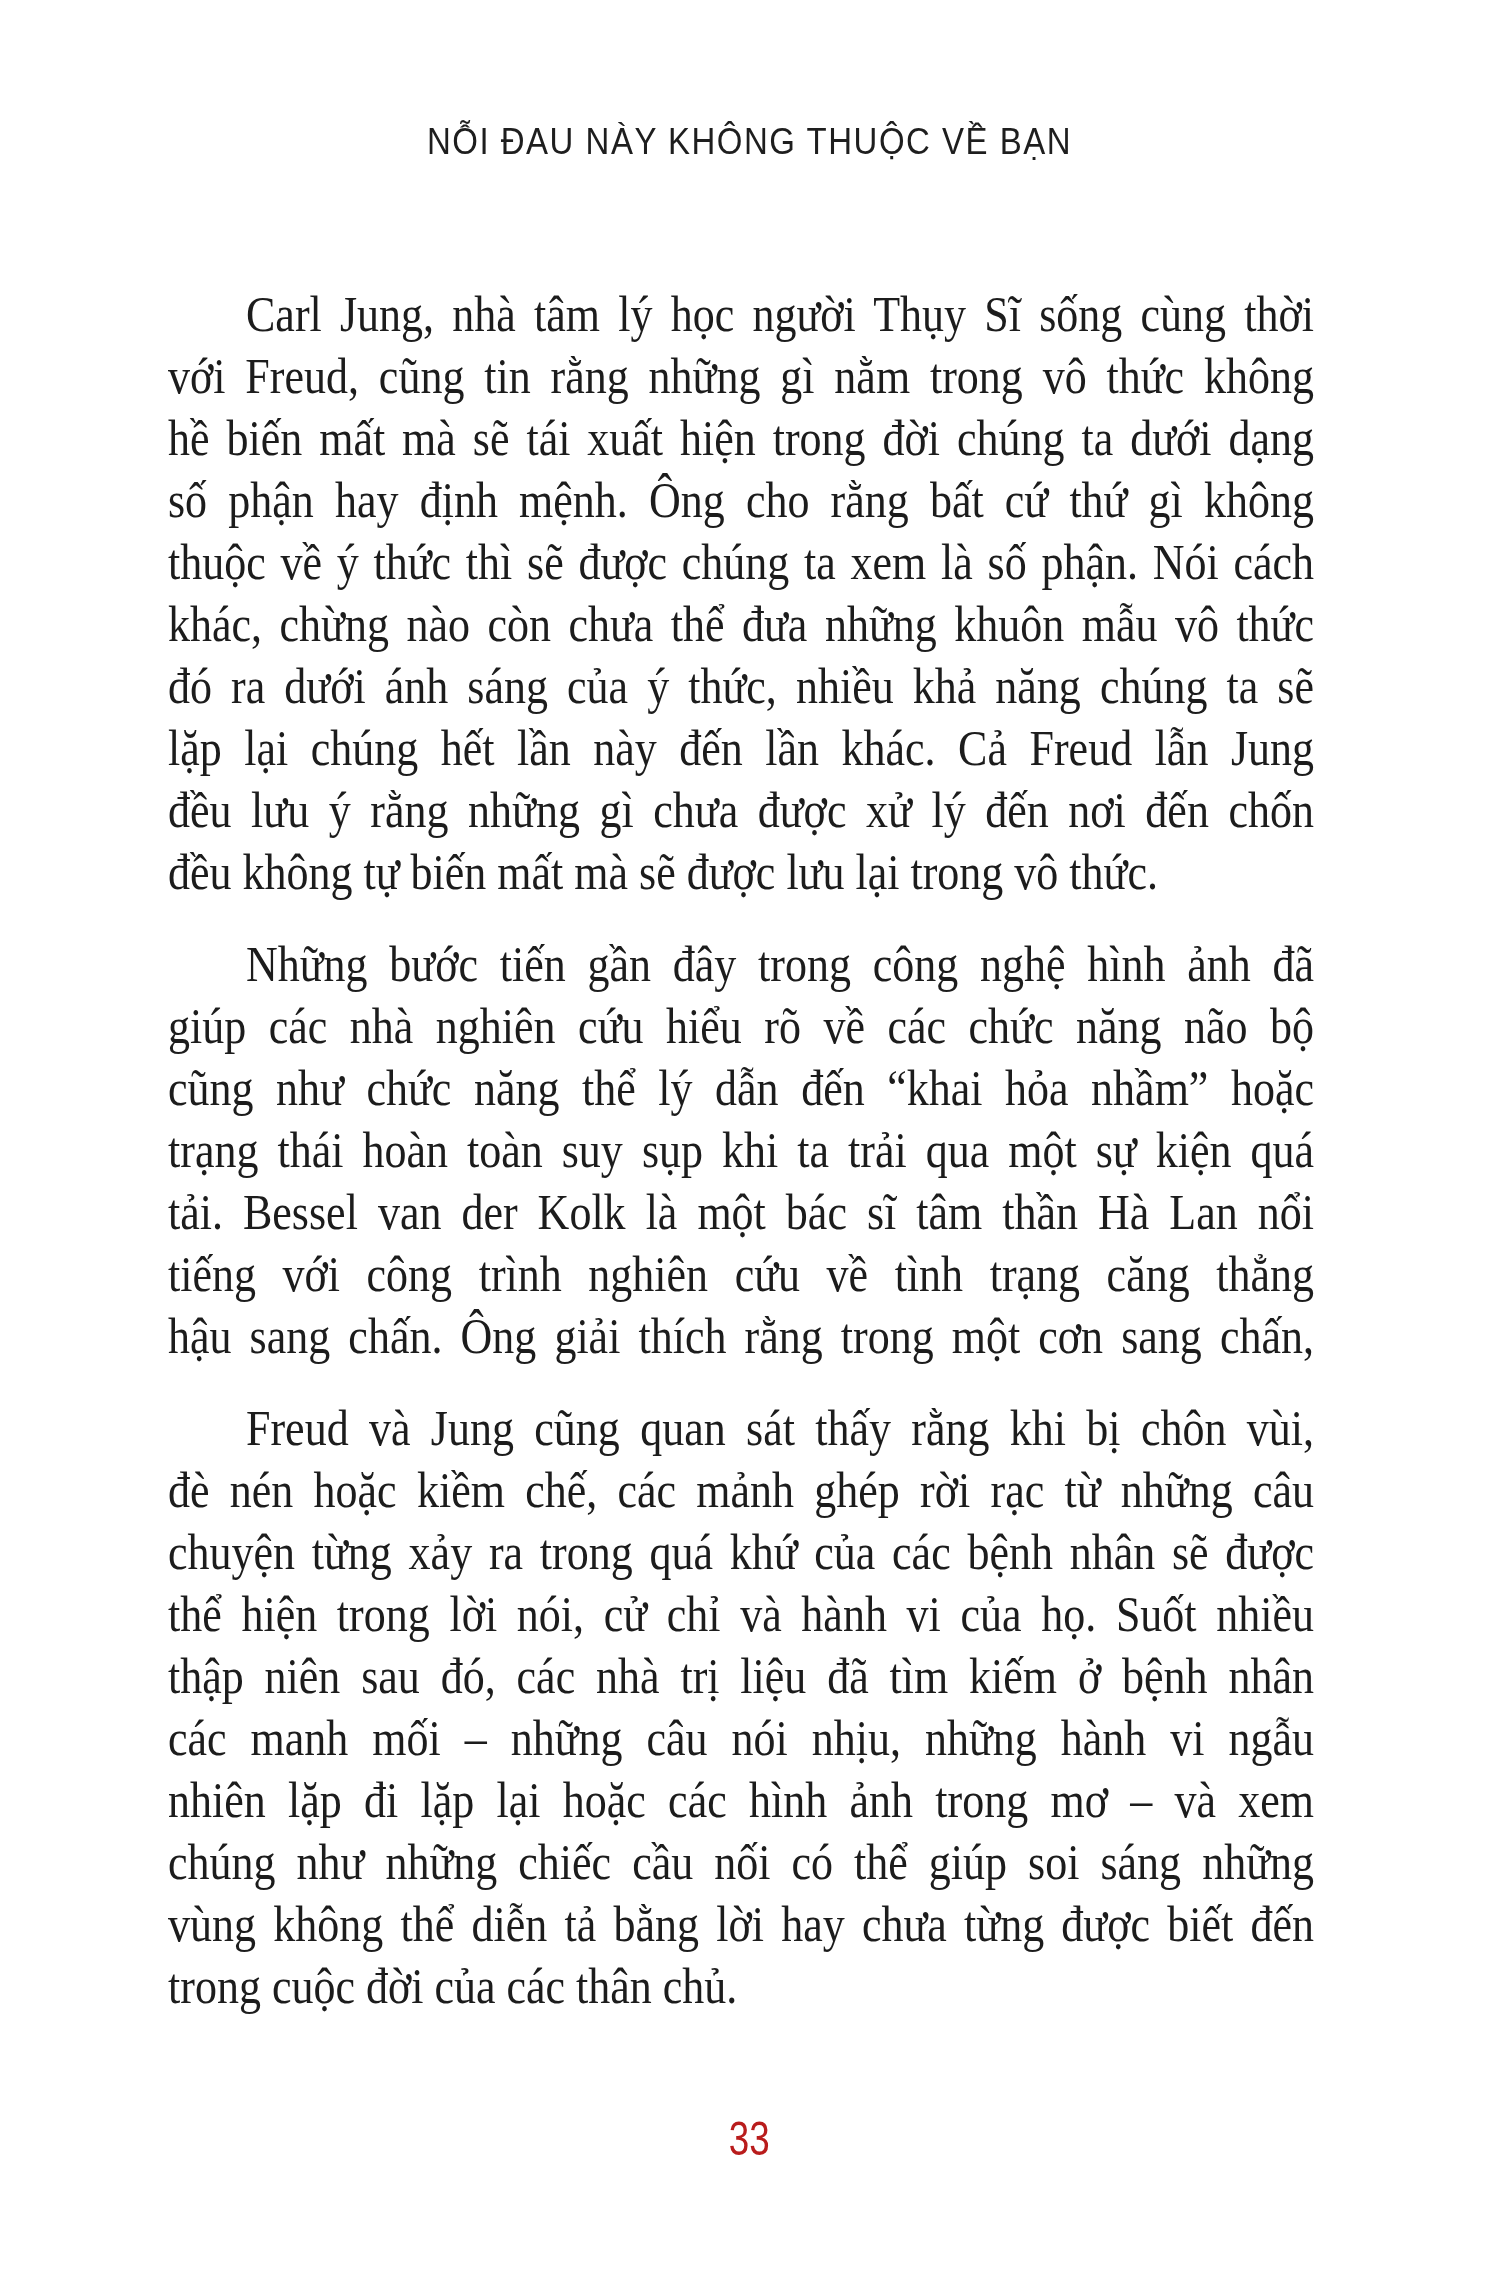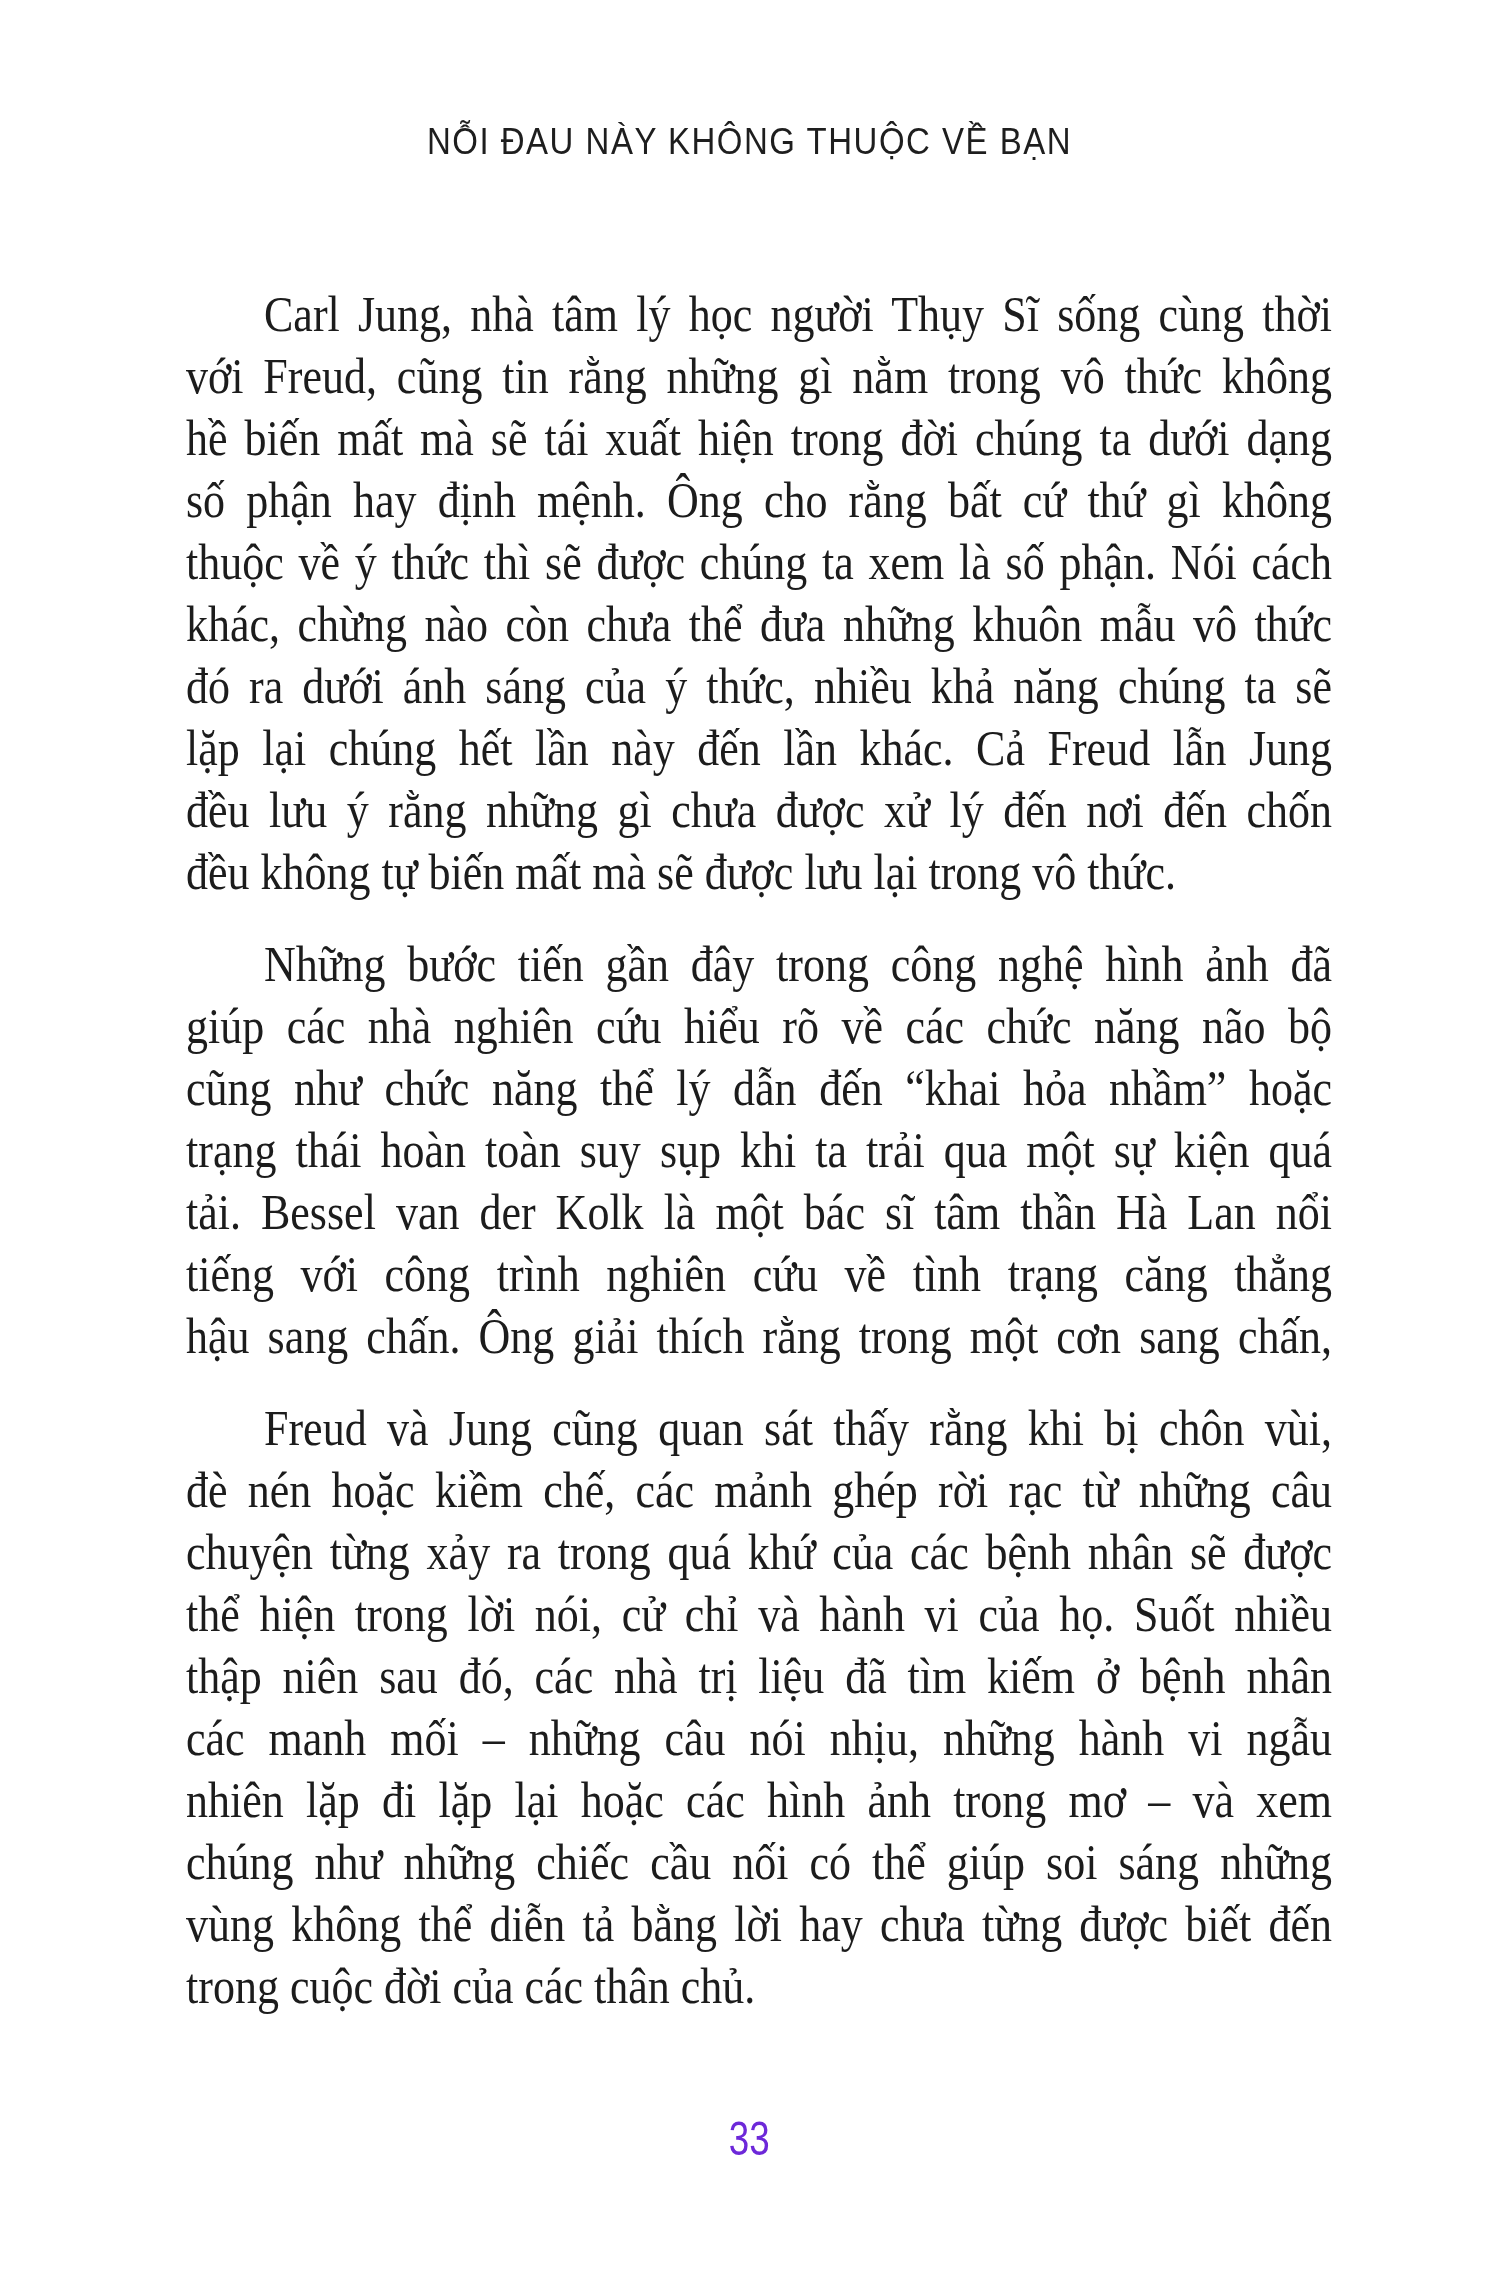--- a/index.html
+++ b/index.html
@@ -27,21 +27,21 @@
     font-weight: 400;
     letter-spacing: 1.5px;
     color: #1e1e1e;
     line-height: 46px;
     transform: scaleY(1.12);
     transform-origin: center top;
   }
   .content {
     position: absolute;
     top: 284px;
-    left: 186px;
+    left: 168px;
     width: 1146px;
   }
   .para {
     margin: 0 0 30px 0;
   }
   .line {
     height: 62px;
     line-height: 62px;
     font-size: 44px;
     text-align: left;
@@ -57,21 +57,21 @@
     text-indent: 78px;
   }
   .page-number {
     position: absolute;
     top: 2112px;
     left: 0;
     width: 100%;
     text-align: center;
     font-family: "Liberation Sans", "DejaVu Sans", sans-serif;
     font-size: 40px;
-    color: #6d28d9;
+    color: #b91c1c;
     line-height: 52px;
   }
   .page-number span {
     display: inline-block;
     transform: scale(0.92, 1.18);
     transform-origin: center center;
   }
 </style>
 </head>
 <body>

